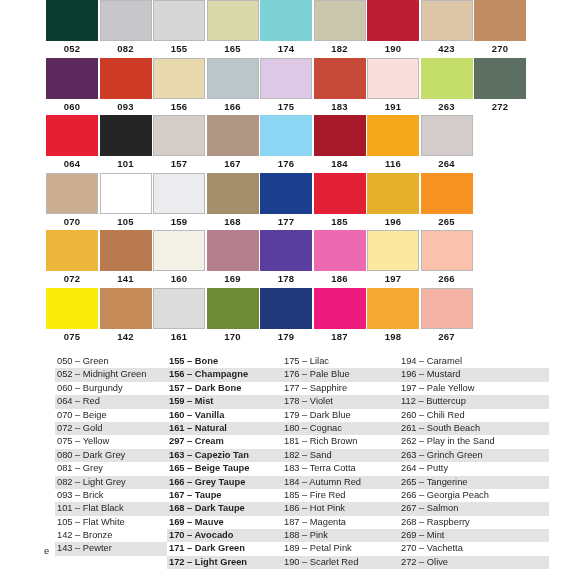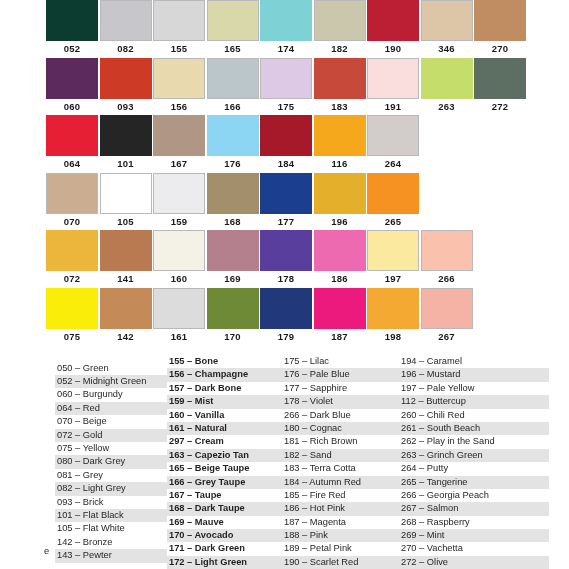--- a/index.html
+++ b/index.html
@@ -65,21 +65,20 @@
     flex: 0 0 46px;
   }
 
   
   .legend {
     position: absolute;
     left: 0;
     top: 355px;
     width: 569px;
     display: flex;
-    align-items: center;
   }
   .legend-col {
     position: relative;
   }
   .legend-col.c0 { width: 112px; margin-left: 55px; }
   .legend-col.c1 { width: 115px; font-weight: bold; }
   .legend-col.c2 { width: 117px; }
   .legend-col.c3 { width: 150px; }
   .legend-item {
     font-size: 9.3px;
@@ -133,21 +132,21 @@
         <div class="swatch-cell">
           <div class="swatch-chip outlined" style="background: rgb(203, 199, 172);"></div>
           <div class="swatch-label">182</div>
         </div>
         <div class="swatch-cell">
           <div class="swatch-chip" style="background: rgb(188, 31, 51);"></div>
           <div class="swatch-label">190</div>
         </div>
         <div class="swatch-cell">
           <div class="swatch-chip outlined" style="background: rgb(221, 198, 168);"></div>
-          <div class="swatch-label">346</div>
+          <div class="swatch-label">423</div>
         </div>
         <div class="swatch-cell">
           <div class="swatch-chip" style="background: rgb(192, 141, 99);"></div>
           <div class="swatch-label">270</div>
         </div>
       </div>
       <div class="swatch-row">
         <div class="row-indent"></div>
         <div class="swatch-cell">
           <div class="swatch-chip" style="background: rgb(93, 42, 94);"></div>
@@ -190,20 +189,24 @@
         <div class="row-indent"></div>
         <div class="swatch-cell">
           <div class="swatch-chip" style="background: rgb(230, 31, 52);"></div>
           <div class="swatch-label">064</div>
         </div>
         <div class="swatch-cell">
           <div class="swatch-chip" style="background: rgb(37, 37, 38);"></div>
           <div class="swatch-label">101</div>
         </div>
         <div class="swatch-cell">
+          <div class="swatch-chip outlined" style="background: rgb(213, 205, 200);"></div>
+          <div class="swatch-label">157</div>
+        </div>
+        <div class="swatch-cell">
           <div class="swatch-chip" style="background: rgb(176, 150, 132);"></div>
           <div class="swatch-label">167</div>
         </div>
         <div class="swatch-cell">
           <div class="swatch-chip" style="background: rgb(140, 213, 243);"></div>
           <div class="swatch-label">176</div>
         </div>
         <div class="swatch-cell">
           <div class="swatch-chip" style="background: rgb(165, 25, 42);"></div>
           <div class="swatch-label">184</div>
@@ -232,20 +235,24 @@
           <div class="swatch-chip outlined" style="background: rgb(236, 236, 238);"></div>
           <div class="swatch-label">159</div>
         </div>
         <div class="swatch-cell">
           <div class="swatch-chip" style="background: rgb(164, 143, 109);"></div>
           <div class="swatch-label">168</div>
         </div>
         <div class="swatch-cell">
           <div class="swatch-chip" style="background: rgb(28, 62, 142);"></div>
           <div class="swatch-label">177</div>
+        </div>
+        <div class="swatch-cell">
+          <div class="swatch-chip" style="background: rgb(227, 31, 54);"></div>
+          <div class="swatch-label">185</div>
         </div>
         <div class="swatch-cell">
           <div class="swatch-chip" style="background: rgb(228, 176, 44);"></div>
           <div class="swatch-label">196</div>
         </div>
         <div class="swatch-cell">
           <div class="swatch-chip" style="background: rgb(245, 146, 34);"></div>
           <div class="swatch-label">265</div>
         </div>
         <div class="swatch-cell spacer"></div>
@@ -358,21 +365,21 @@
         <div class="legend-item">169 – Mauve</div>
         <div class="legend-item alt">170 – Avocado</div>
         <div class="legend-item">171 – Dark Green</div>
         <div class="legend-item alt">172 – Light Green</div>
       </div>
       <div class="legend-col c2">
         <div class="legend-item">175 – Lilac</div>
         <div class="legend-item alt">176 – Pale Blue</div>
         <div class="legend-item">177 – Sapphire</div>
         <div class="legend-item alt">178 – Violet</div>
-        <div class="legend-item">266 – Dark Blue</div>
+        <div class="legend-item">179 – Dark Blue</div>
         <div class="legend-item alt">180 – Cognac</div>
         <div class="legend-item">181 – Rich Brown</div>
         <div class="legend-item alt">182 – Sand</div>
         <div class="legend-item">183 – Terra Cotta</div>
         <div class="legend-item alt">184 – Autumn Red</div>
         <div class="legend-item">185 – Fire Red</div>
         <div class="legend-item alt">186 – Hot Pink</div>
         <div class="legend-item">187 – Magenta</div>
         <div class="legend-item alt">188 – Pink</div>
         <div class="legend-item">189 – Petal Pink</div>

